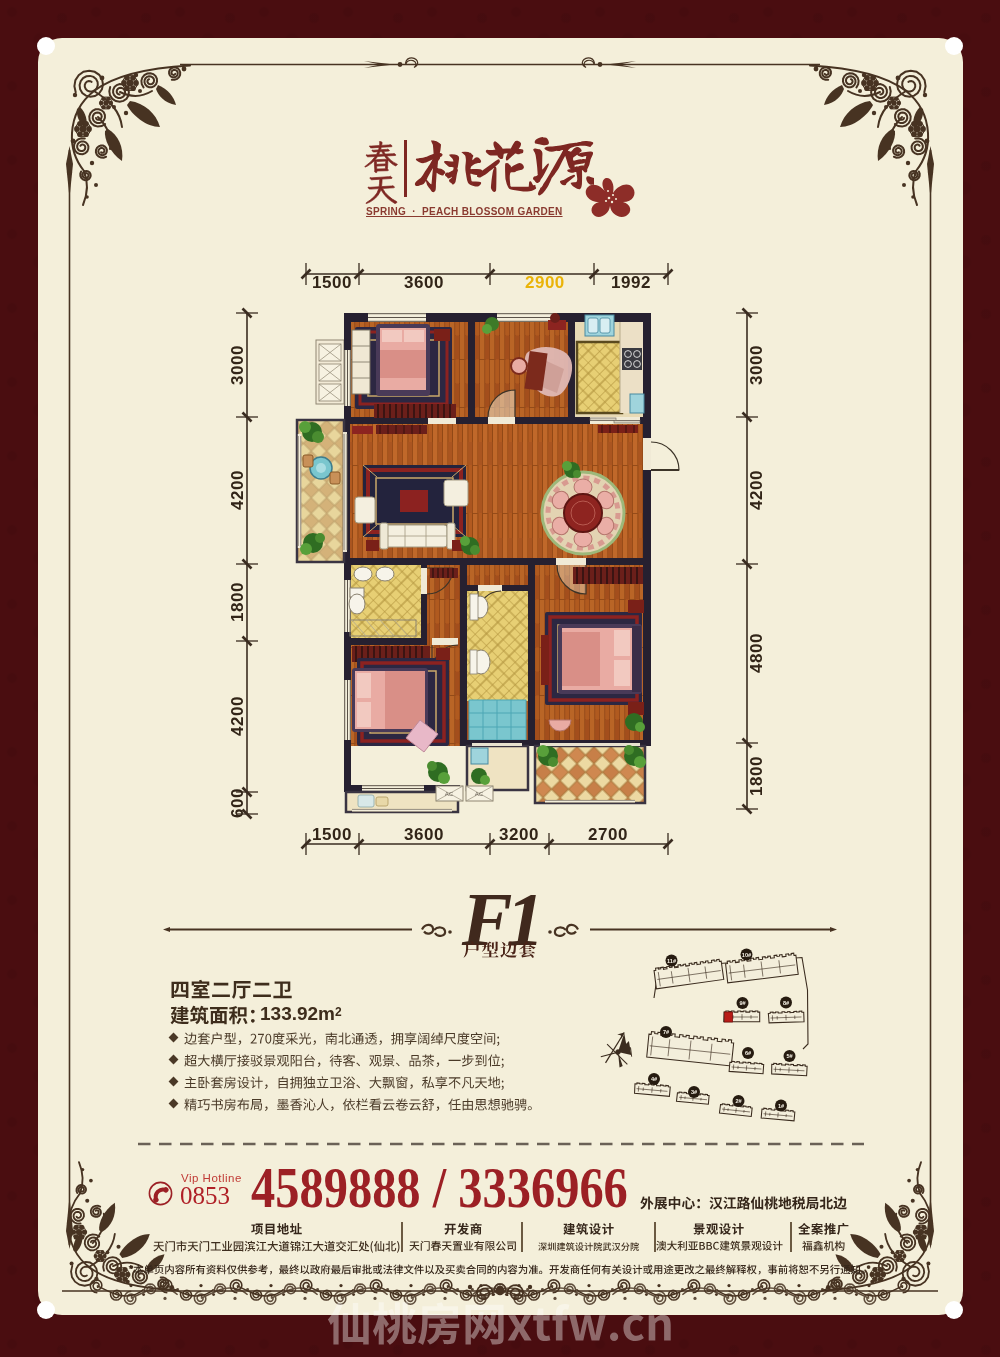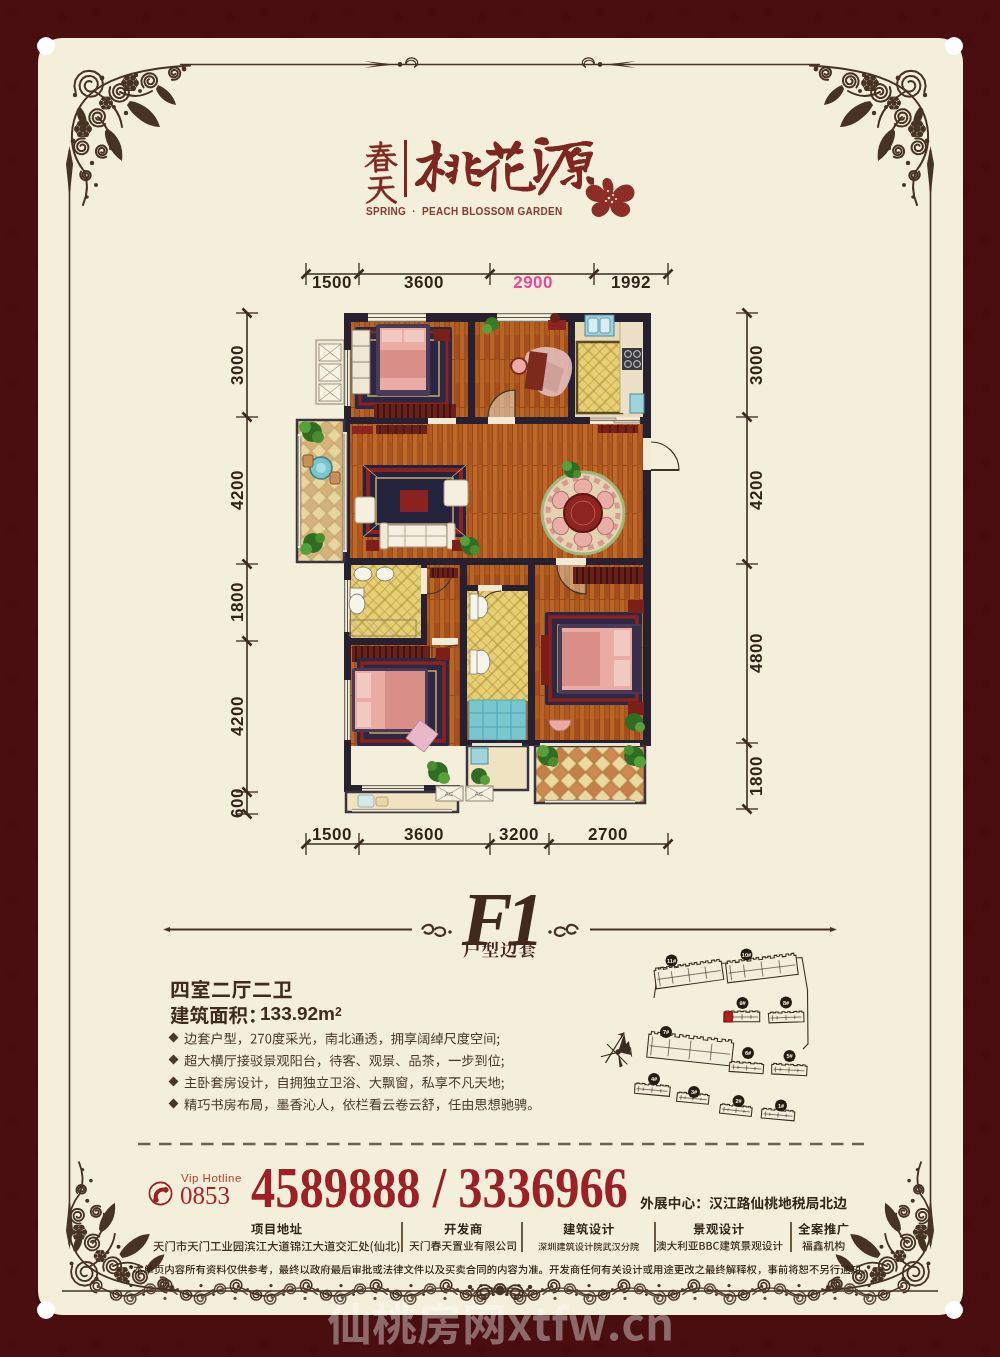--- a/index.html
+++ b/index.html
@@ -168,21 +168,21 @@
 </g>
 <g fill="#f4efda">
 <circle cx="26" cy="22" r="1.3"></circle>
       <circle cx="30" cy="19" r="1.1"></circle>
       <circle cx="23" cy="25" r="1.1"></circle>
       <circle cx="29" cy="26" r="1.2"></circle>
       <circle cx="25" cy="15" r="1"></circle>
       <circle cx="33" cy="23" r="1"></circle>
 </g>
   </svg>
-<div class="abs" style="left:366px;top:206px;white-space:nowrap;font:bold 10px 'Liberation Sans',sans-serif;letter-spacing:0.3px;color:#8a3a30;">SPRING&nbsp;&nbsp;·&nbsp;&nbsp;PEACH BLOSSOM GARDEN</div>
+<div class="abs" style="left:366px;top:206px;white-space:nowrap;font:bold 10px 'Liberation Sans',sans-serif;letter-spacing:0.3px;color:#8a3a30;text-decoration:underline;">SPRING&nbsp;&nbsp;·&nbsp;&nbsp;PEACH BLOSSOM GARDEN</div>
 <svg width="1000" height="1357" viewBox="0 0 1000 1357" style="position:absolute;left:0;top:0" xmlns="http://www.w3.org/2000/svg">
     <path d="M306 274H668" stroke="#3a2c20" stroke-width="1.6"></path>
     <path d="M306 263V285" stroke="#3a2c20" stroke-width="1.3"></path>
     <path d="M301.5 278.5L310.5 269.5" stroke="#3a2c20" stroke-width="2.6"></path>
     <path d="M359 263V285" stroke="#3a2c20" stroke-width="1.3"></path>
     <path d="M354.5 278.5L363.5 269.5" stroke="#3a2c20" stroke-width="2.6"></path>
     <path d="M490 263V285" stroke="#3a2c20" stroke-width="1.3"></path>
     <path d="M485.5 278.5L494.5 269.5" stroke="#3a2c20" stroke-width="2.6"></path>
     <path d="M594 263V285" stroke="#3a2c20" stroke-width="1.3"></path>
     <path d="M589.5 278.5L598.5 269.5" stroke="#3a2c20" stroke-width="2.6"></path>
@@ -219,21 +219,21 @@
     <path d="M742.5 412.5L751.5 421.5" stroke="#3a2c20" stroke-width="2.6"></path>
     <path d="M736 564H758" stroke="#3a2c20" stroke-width="1.3"></path>
     <path d="M742.5 559.5L751.5 568.5" stroke="#3a2c20" stroke-width="2.6"></path>
     <path d="M736 743H758" stroke="#3a2c20" stroke-width="1.3"></path>
     <path d="M742.5 738.5L751.5 747.5" stroke="#3a2c20" stroke-width="2.6"></path>
     <path d="M736 809H758" stroke="#3a2c20" stroke-width="1.3"></path>
     <path d="M742.5 804.5L751.5 813.5" stroke="#3a2c20" stroke-width="2.6"></path>
   </svg>
 <div style="position:absolute;left:292px;top:273px;width:80px;text-align:center;font:bold 17px 'Liberation Sans',sans-serif;color:#322518;letter-spacing:0.5px;">1500</div>
 <div style="position:absolute;left:384px;top:273px;width:80px;text-align:center;font:bold 17px 'Liberation Sans',sans-serif;color:#322518;letter-spacing:0.5px;">3600</div>
-<div style="position:absolute;left:473px;top:273px;width:80px;text-align:right;font:bold 17px 'Liberation Sans',sans-serif;color:#ec4899;letter-spacing:0.5px;">2900</div>
+<div style="position:absolute;left:525px;top:273px;width:80px;text-align:left;font:bold 17px 'Liberation Sans',sans-serif;color:#eab308;letter-spacing:0.5px;">2900</div>
 <div style="position:absolute;left:591px;top:273px;width:80px;text-align:center;font:bold 17px 'Liberation Sans',sans-serif;color:#322518;letter-spacing:0.5px;">1992</div>
 <div style="position:absolute;left:292px;top:825px;width:80px;text-align:center;font:bold 17px 'Liberation Sans',sans-serif;color:#322518;letter-spacing:0.5px;">1500</div>
 <div style="position:absolute;left:384px;top:825px;width:80px;text-align:center;font:bold 17px 'Liberation Sans',sans-serif;color:#322518;letter-spacing:0.5px;">3600</div>
 <div style="position:absolute;left:479px;top:825px;width:80px;text-align:center;font:bold 17px 'Liberation Sans',sans-serif;color:#322518;letter-spacing:0.5px;">3200</div>
 <div style="position:absolute;left:568px;top:825px;width:80px;text-align:center;font:bold 17px 'Liberation Sans',sans-serif;color:#322518;letter-spacing:0.5px;">2700</div>
 <div style="position:absolute;left:198px;top:355px;width:80px;text-align:center;font:bold 17px 'Liberation Sans',sans-serif;color:#322518;letter-spacing:0.5px;transform:rotate(-90deg);">3000</div>
 <div style="position:absolute;left:198px;top:480px;width:80px;text-align:center;font:bold 17px 'Liberation Sans',sans-serif;color:#322518;letter-spacing:0.5px;transform:rotate(-90deg);">4200</div>
 <div style="position:absolute;left:198px;top:592px;width:80px;text-align:center;font:bold 17px 'Liberation Sans',sans-serif;color:#322518;letter-spacing:0.5px;transform:rotate(-90deg);">1800</div>
 <div style="position:absolute;left:198px;top:706px;width:80px;text-align:center;font:bold 17px 'Liberation Sans',sans-serif;color:#322518;letter-spacing:0.5px;transform:rotate(-90deg);">4200</div>
 <div style="position:absolute;left:198px;top:793px;width:80px;text-align:center;font:bold 17px 'Liberation Sans',sans-serif;color:#322518;letter-spacing:0.5px;transform:rotate(-90deg);">600</div>

